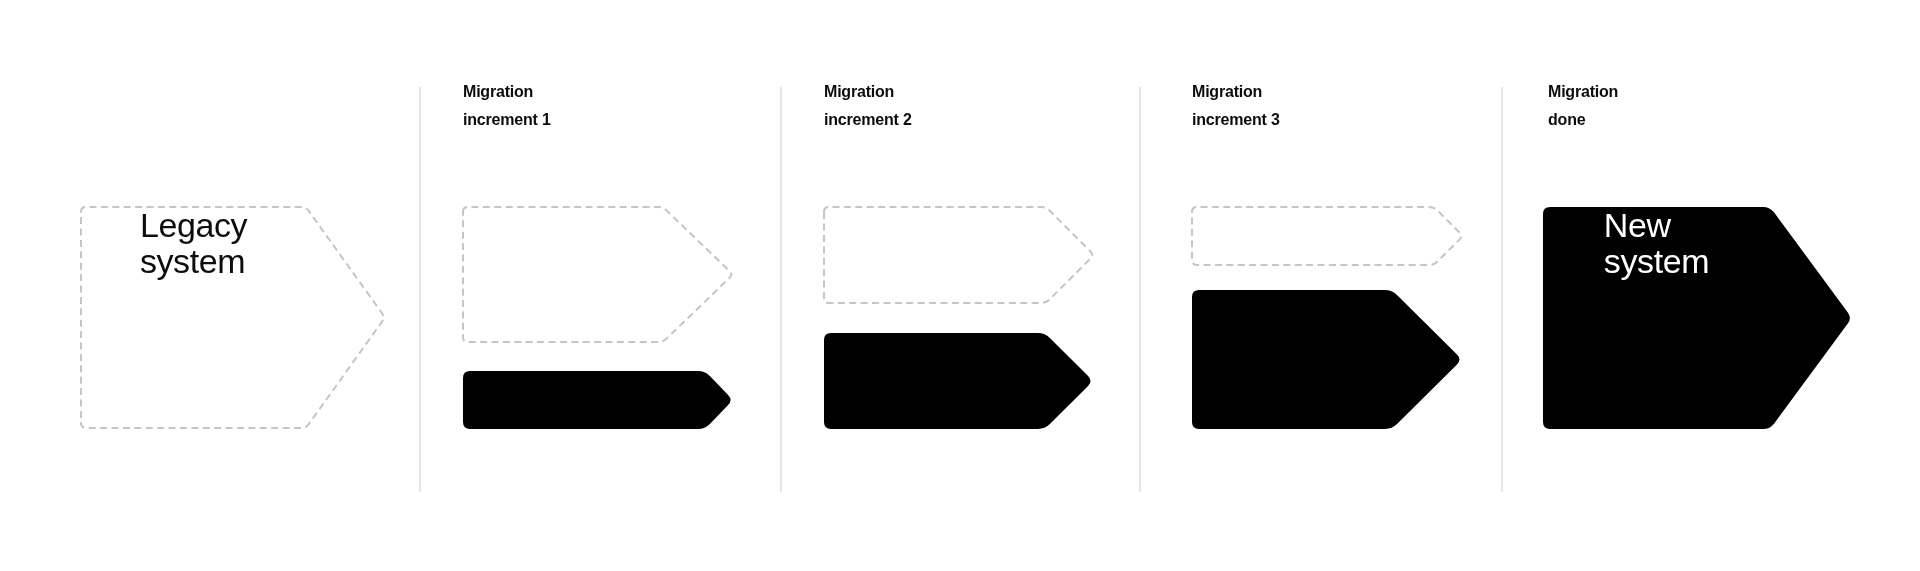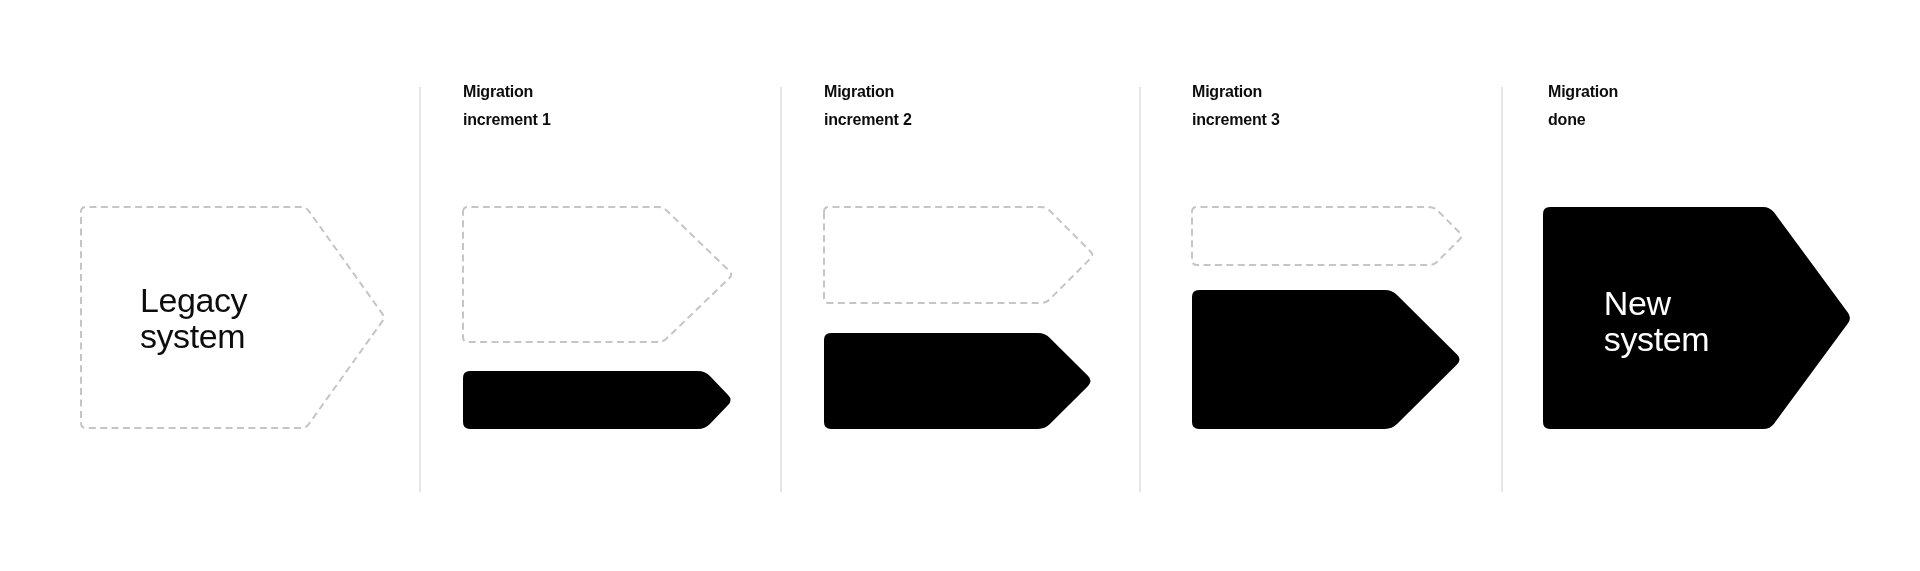--- a/index.html
+++ b/index.html
@@ -19,29 +19,29 @@
     position:absolute;top:87px;height:405px;width:1.5px;
     background:var(--c-divider);
   }
   .panel{position:absolute;top:0;height:100%;}
   .header{
     position:absolute;top:78px;left:0;
     font-size:16px;line-height:28px;font-weight:600;letter-spacing:-0.2px;
     color:var(--c-text);white-space:pre-line;
   }
   .shape{
-    position:absolute;display:flex;align-items:center;justify-content:center;
+    position:absolute;display:flex;align-items:flex-start;justify-content:center;
   }
   .shape-svg{position:absolute;left:0;top:0;overflow:visible;display:block;}
   .big-label{
     position:relative;z-index:1;
     font-size:34px;line-height:36px;font-weight:500;letter-spacing:-0.4px;
     color:var(--c-text);white-space:pre-line;text-align:left;
   }
-  .big-label.on-solid{color:var(--c-label-on-solid);margin-top:6px;}
+  .big-label.on-solid{color:var(--c-label-on-solid);}
 </style>
 </head>
 <body>
 
 <div class="canvas">
 
   <div class="divider" style="left:419px"></div>
   <div class="divider" style="left:780px"></div>
   <div class="divider" style="left:1139px"></div>
   <div class="divider" style="left:1501px"></div>

